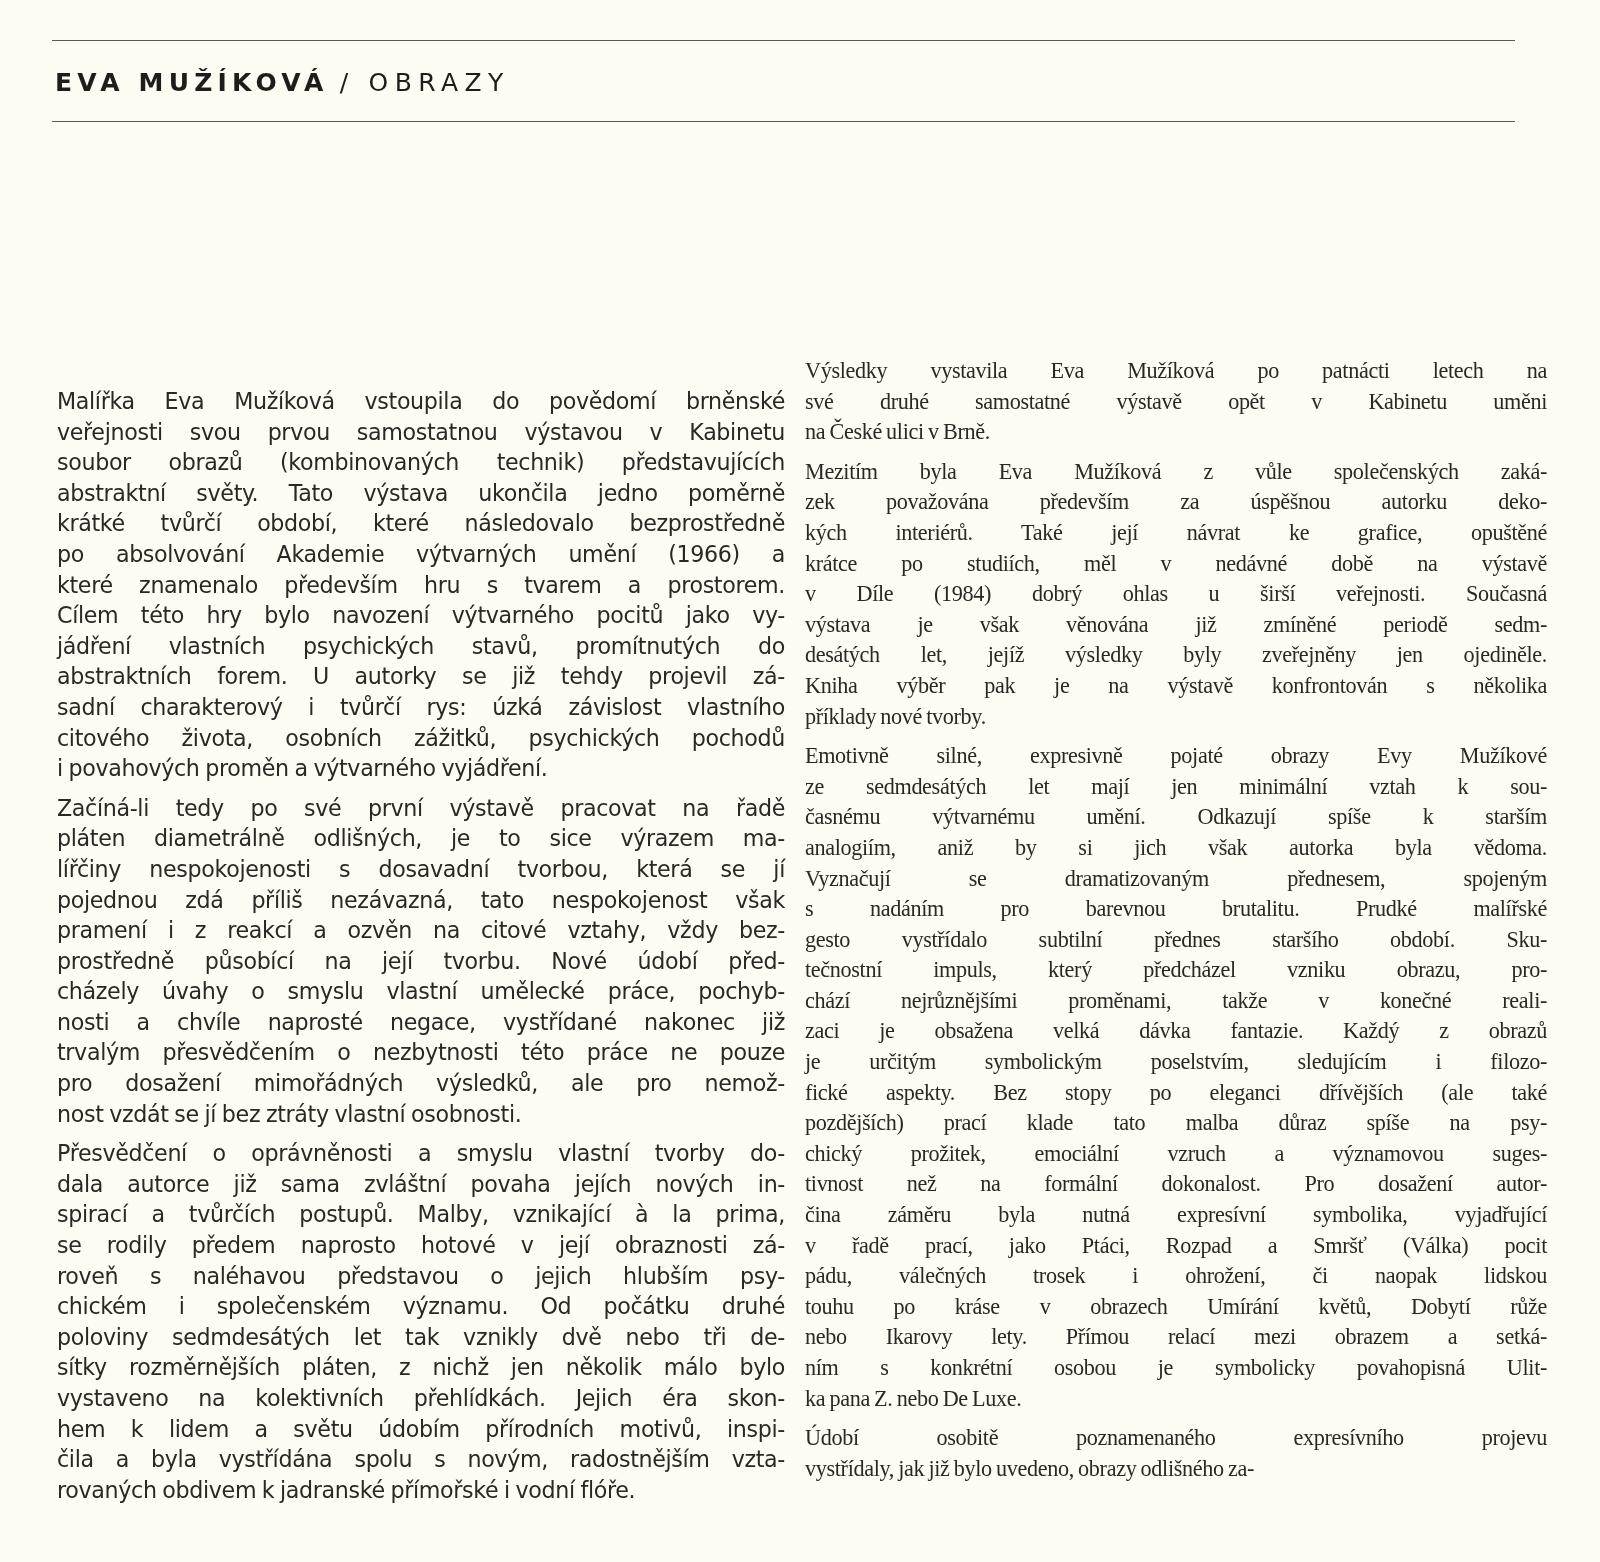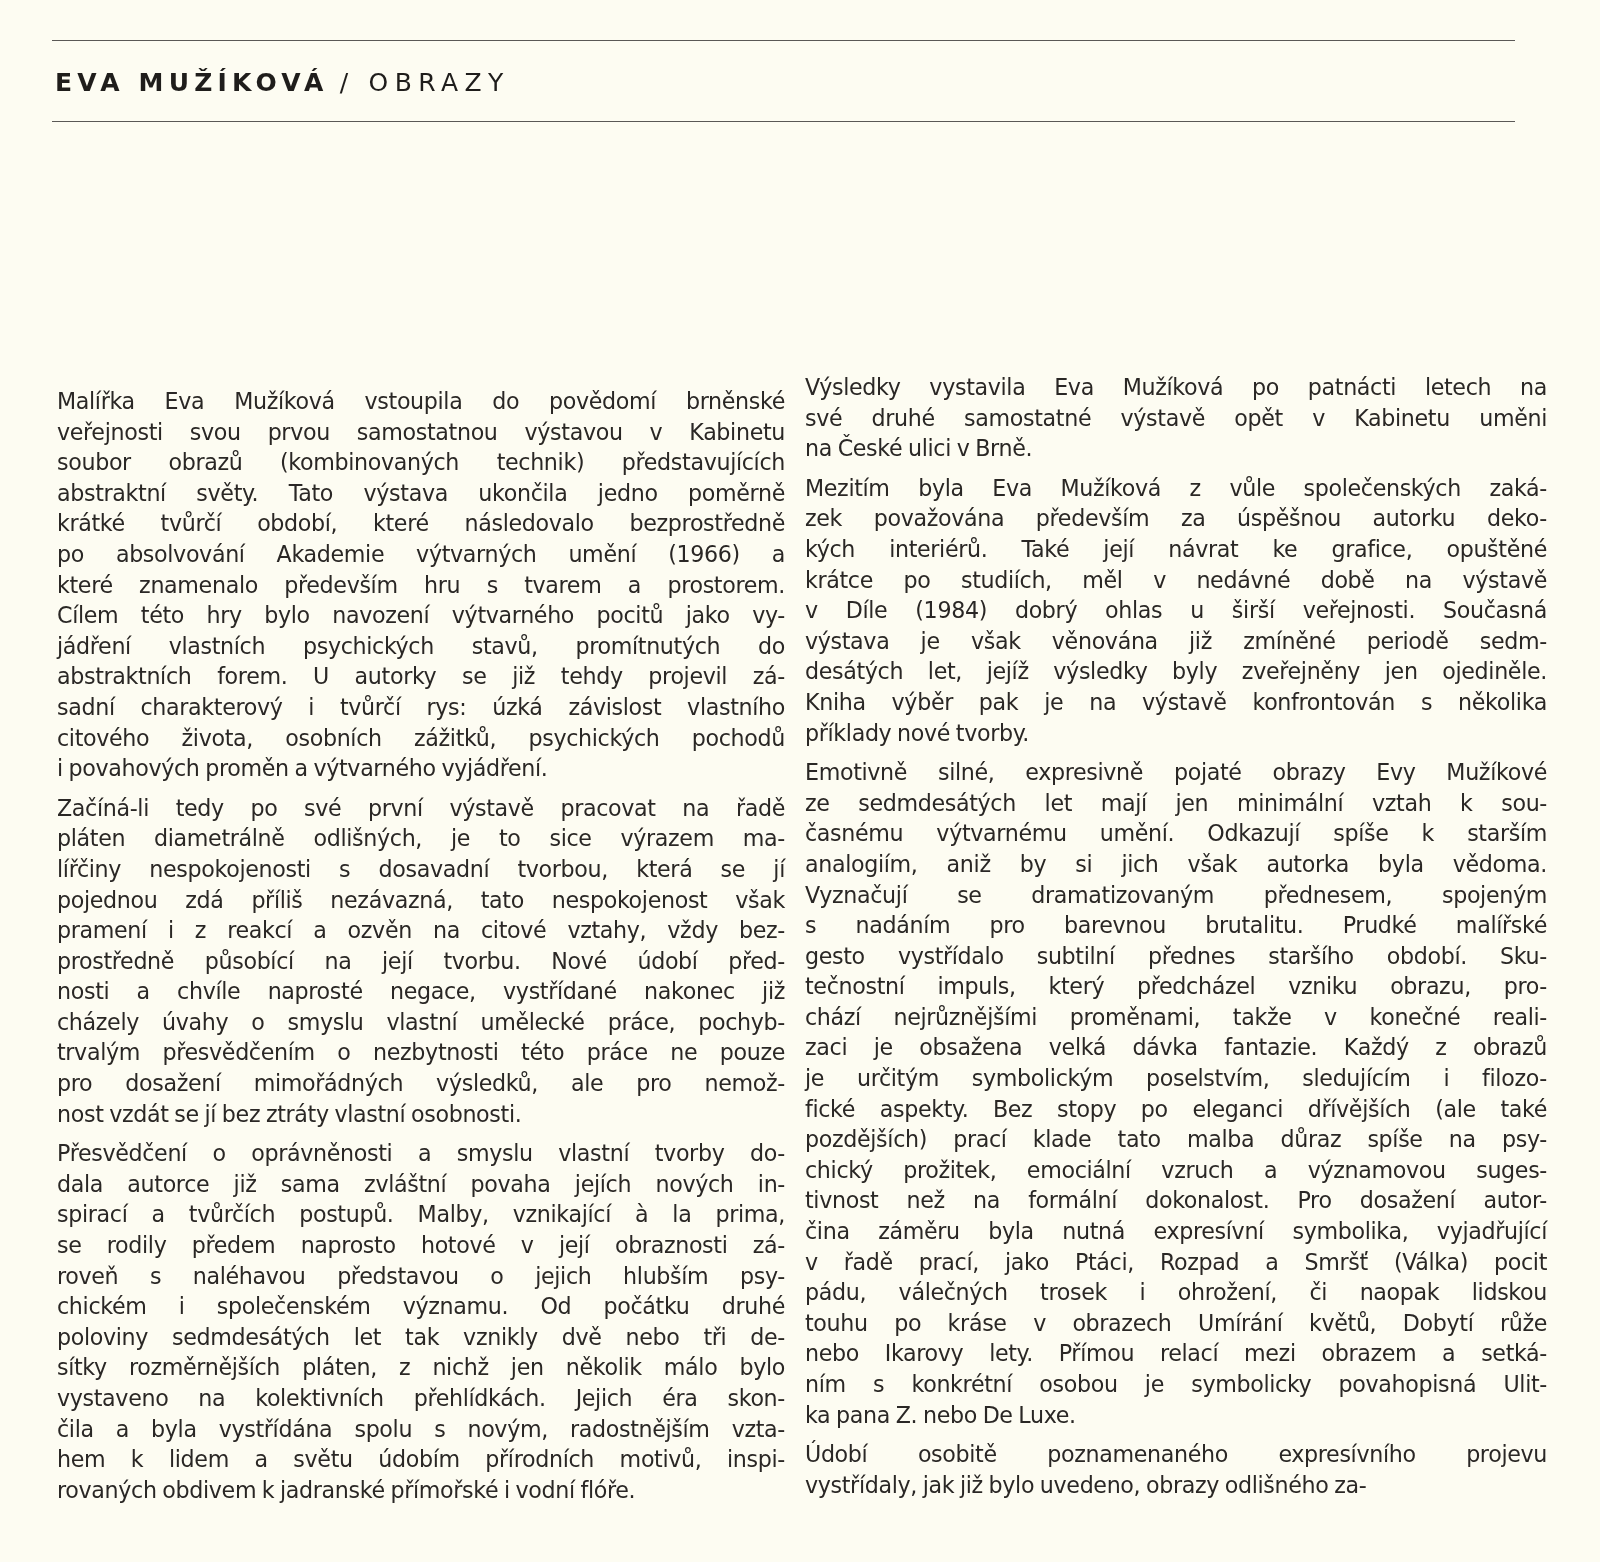--- a/index.html
+++ b/index.html
@@ -23,21 +23,21 @@
     white-space: nowrap; color: #1f1d1b;
   }
   .title .author { font-weight: bold; }
   .title .sep { font-weight: normal; margin: 0 2px 0 -2px; }
   .title .sub { font-weight: normal; letter-spacing: 6.4px; }
   .col {
     position: absolute; width: 728px;
     font-size: 22.2px; line-height: 30.6px;
   }
   .col.left { left: 57px; top: 386px; }
-  .col.right { left: 805px; top: 372px; width: 742px; }
+  .col.right { left: 805px; top: 356px; width: 742px; font-family: Liberation Serif, serif; }
   .para { margin: 0 0 9px 0; }
   .line {
     display: block; text-align: justify; text-align-last: justify;
     white-space: nowrap; height: 30.6px; overflow: visible;
     letter-spacing: -0.35px; word-spacing: -1px;
   }
   .line.last { text-align-last: left; }
 </style>
 </head>
 <body>
@@ -68,38 +68,38 @@
       <span class="line" style="display: block;">citového života, osobních zážitků, psychických pochodů</span>
       <span class="line last" style="display: block;">i povahových proměn a výtvarného vyjádření.</span>
     </div>
     <div class="para">
       <span class="line" style="display: block;">Začíná-li tedy po své první výstavě pracovat na řadě</span>
       <span class="line" style="display: block;">pláten diametrálně odlišných, je to sice výrazem ma-</span>
       <span class="line" style="display: block;">lířčiny nespokojenosti s dosavadní tvorbou, která se jí</span>
       <span class="line" style="display: block;">pojednou zdá příliš nezávazná, tato nespokojenost však</span>
       <span class="line" style="display: block;">pramení i z reakcí a ozvěn na citové vztahy, vždy bez-</span>
       <span class="line" style="display: block;">prostředně působící na její tvorbu. Nové údobí před-</span>
+      <span class="line" style="display: block;">cházely úvahy o smyslu vlastní umělecké práce, pochyb-</span>
       <span class="line" style="display: block;">nosti a chvíle naprosté negace, vystřídané nakonec již</span>
-      <span class="line" style="display: block;">cházely úvahy o smyslu vlastní umělecké práce, pochyb-</span>
       <span class="line" style="display: block;">trvalým přesvědčením o nezbytnosti této práce ne pouze</span>
       <span class="line" style="display: block;">pro dosažení mimořádných výsledků, ale pro nemož-</span>
       <span class="line last" style="display: block;">nost vzdát se jí bez ztráty vlastní osobnosti.</span>
     </div>
     <div class="para">
       <span class="line" style="display: block;">Přesvědčení o oprávněnosti a smyslu vlastní tvorby do-</span>
       <span class="line" style="display: block;">dala autorce již sama zvláštní povaha jejích nových in-</span>
       <span class="line" style="display: block;">spirací a tvůrčích postupů. Malby, vznikající à la prima,</span>
       <span class="line" style="display: block;">se rodily předem naprosto hotové v její obraznosti zá-</span>
       <span class="line" style="display: block;">roveň s naléhavou představou o jejich hlubším psy-</span>
       <span class="line" style="display: block;">chickém i společenském významu. Od počátku druhé</span>
       <span class="line" style="display: block;">poloviny sedmdesátých let tak vznikly dvě nebo tři de-</span>
       <span class="line" style="display: block;">sítky rozměrnějších pláten, z nichž jen několik málo bylo</span>
       <span class="line" style="display: block;">vystaveno na kolektivních přehlídkách. Jejich éra skon-</span>
+      <span class="line" style="display: block;">hem k lidem a světu údobím přírodních motivů, inspi-</span>
       <span class="line" style="display: block;">čila a byla vystřídána spolu s novým, radostnějším vzta-</span>
-      <span class="line" style="display: block;">hem k lidem a světu údobím přírodních motivů, inspi-</span>
       <span class="line last" style="display: block;">rovaných obdivem k jadranské přímořské i vodní flóře.</span>
     </div>
   </div>
 <div class="col right">
     <div class="para">
       <span class="line" style="display: block;">Výsledky vystavila Eva Mužíková po patnácti letech na</span>
       <span class="line" style="display: block;">své druhé samostatné výstavě opět v Kabinetu uměni</span>
       <span class="line last" style="display: block;">na České ulici v Brně.</span>
     </div>
     <div class="para">

